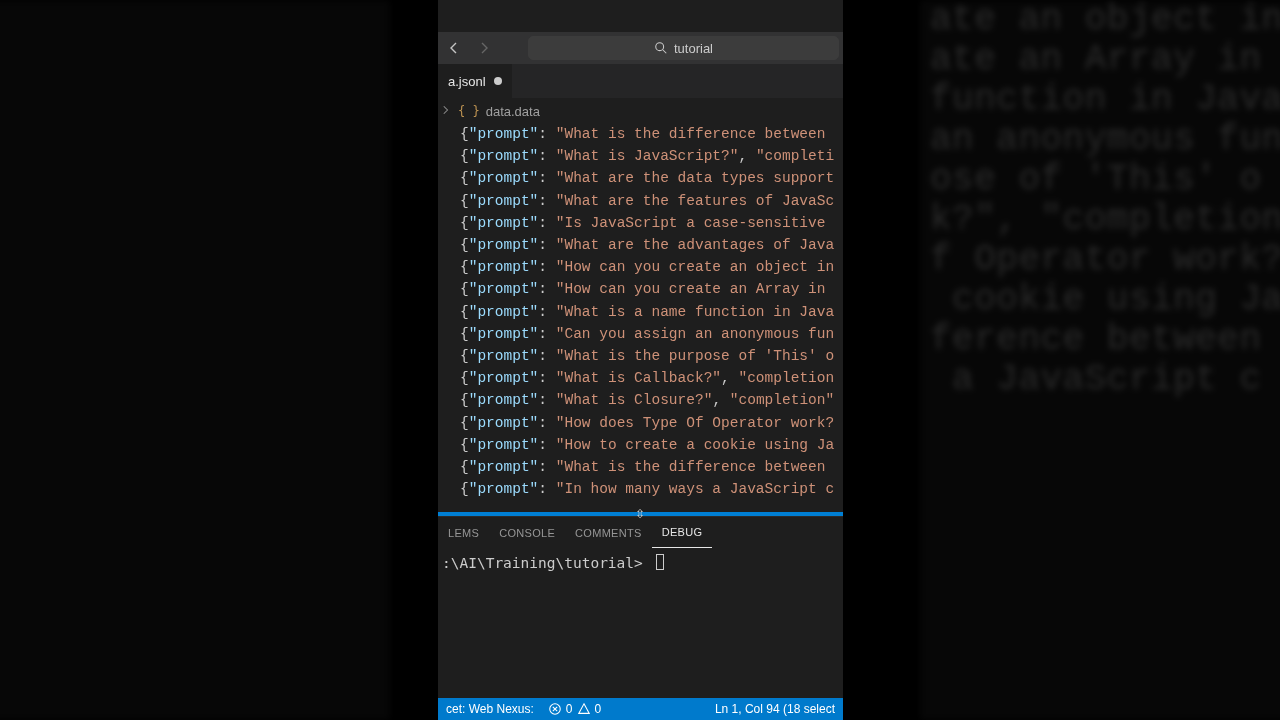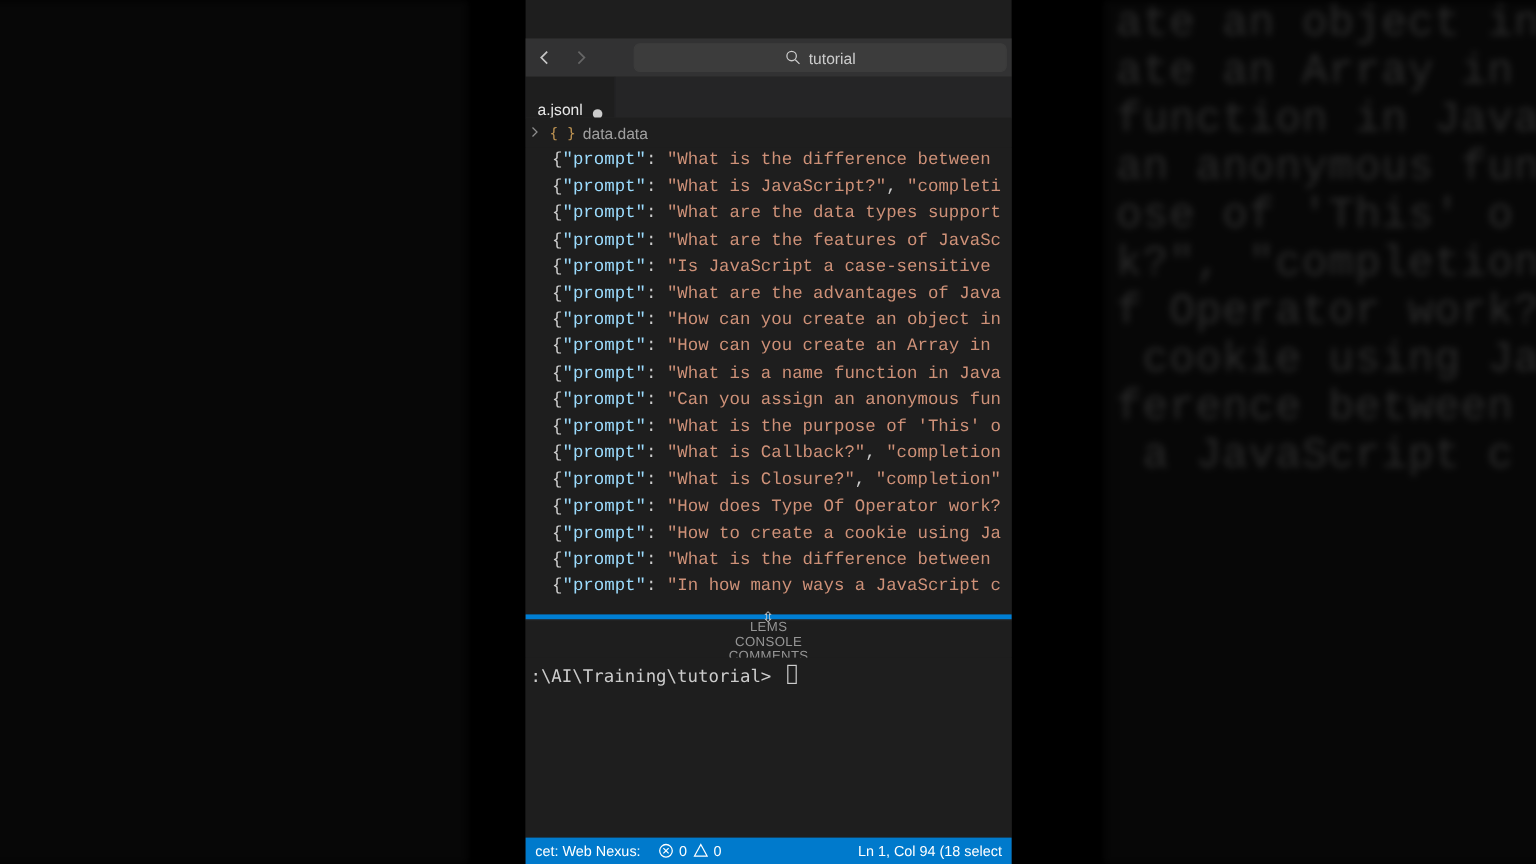--- a/index.html
+++ b/index.html
@@ -40,21 +40,21 @@
   .searchbox {
     flex: 1; height: 24px; margin-left: 26px; background: #3c3c3c; border: 1px solid #3c3c3c;
     border-radius: 5px; display: flex; align-items: center; justify-content: center; gap: 6px;
     color: #cccccc; font-size: 13px;
   }
   .search-icon { width: 14px; height: 14px; display: inline-flex; }
 
   
   .tabrow { height: 35px; background: #252526; display: flex; align-items: center; border-bottom: 1px solid #1e1e1e; overflow: hidden; }
   .tab {
-    height: 35px; display: flex; align-items: flex-end; gap: 8px; padding: 0 10px 0 10px;
+    height: 35px; display: flex; align-items: center; gap: 8px; padding: 0 10px 0 10px;
     background: #1e1e1e; color: #e7e7e7; font-size: 13px; border-right: 1px solid #252526;
   }
   .tab .dirty-dot { width: 8px; height: 8px; border-radius: 50%; background: #cccccc; }
 
   
   .breadcrumb {
     height: 24px; display: flex; align-items: center; gap: 6px; padding: 0 2px;
     color: #a0a0a0; font-size: 13px; background: #1e1e1e;
   }
   .chev { color: #8e8e8e; }
@@ -78,21 +78,20 @@
   .resize-cursor {
     position: absolute; left: 196px; top: -6px; width: 12px; height: 16px;
     display: flex; align-items: center; justify-content: center; color: #d0d0d0; font-size: 12px;
   }
 
   
   .panel-tabs {
     height: 32px; background: #1e1e1e; display: flex; align-items: center; gap: 0;
     padding: 0 0 0 0; font-size: 11px; letter-spacing: 0.3px; color: #969696;
     border-top: 1px solid #2a2a2a;
-    flex-direction: column;
   }
   .ptab { padding: 0 10px; height: 100%; display: flex; align-items: center; cursor: pointer; }
   .ptab.active { color: #e7e7e7; border-bottom: 1px solid #e7e7e7; }
 
   
   .terminal {
     flex: 0 0 150px; background: #1e1e1e; font-family: Consolas, monospace;
     font-size: 14.5px; padding: 6px 16px 0 4px; color: #cccccc;
   }
   .term-line { white-space: pre; }

